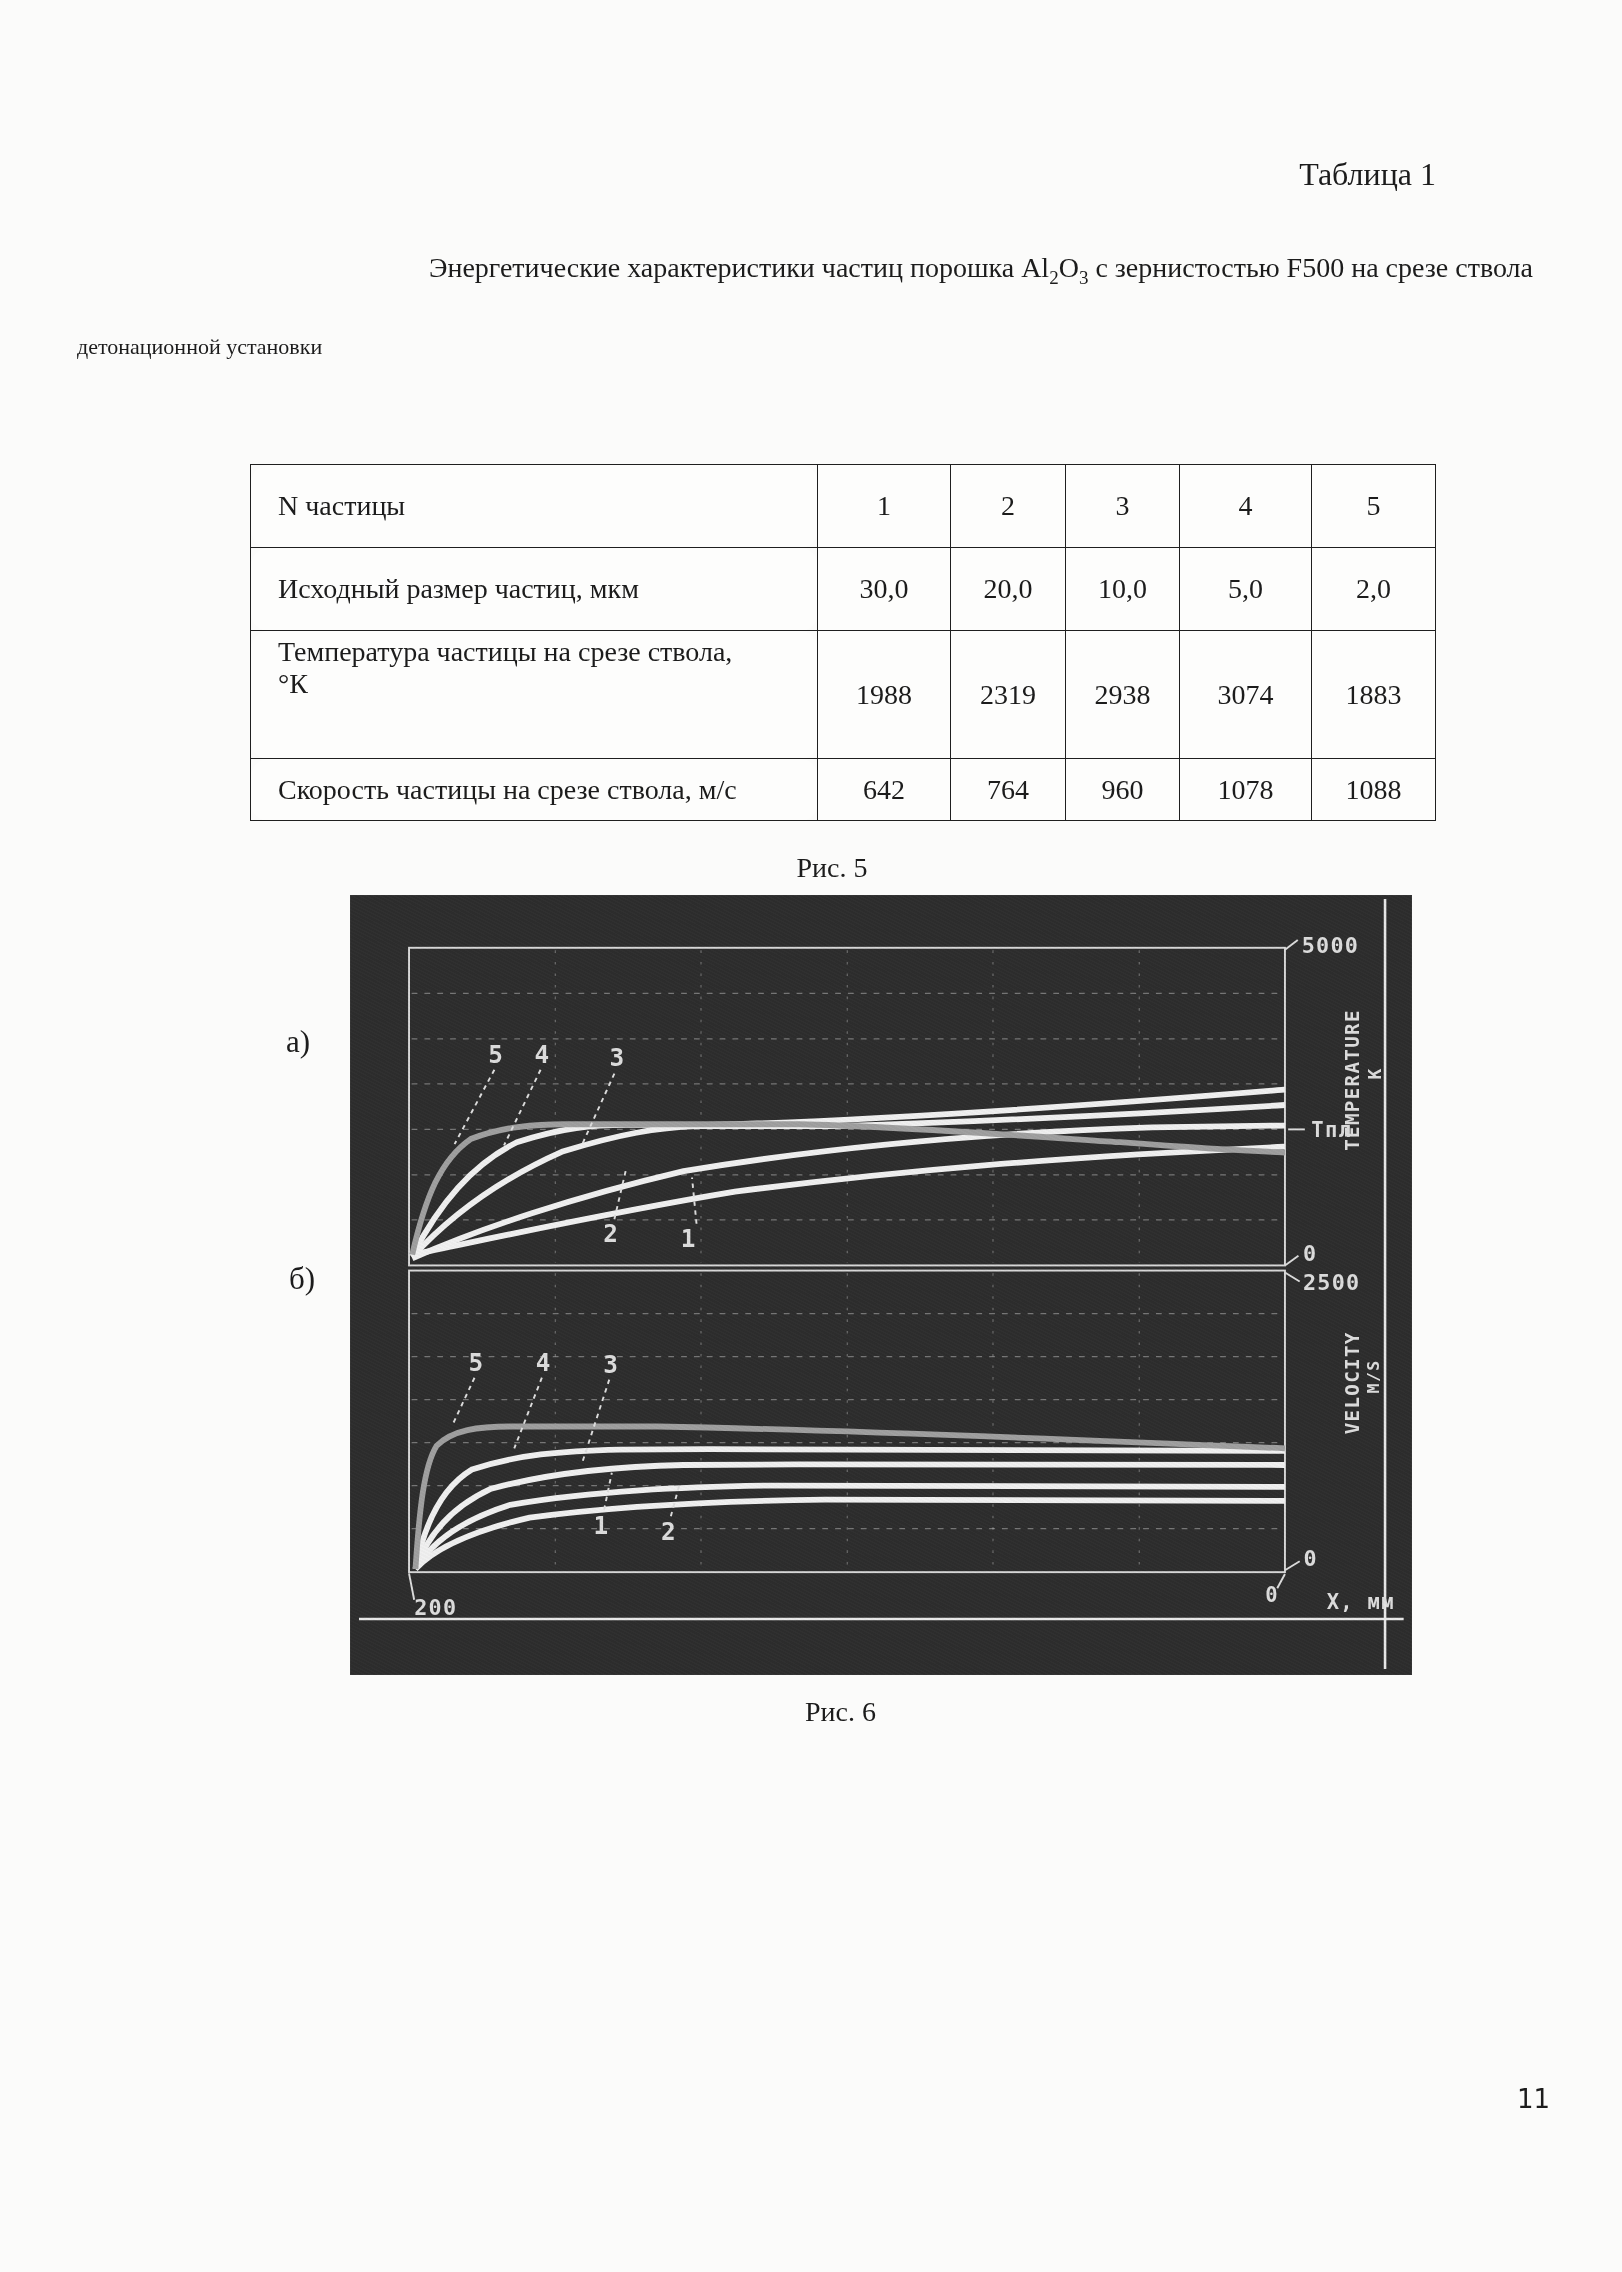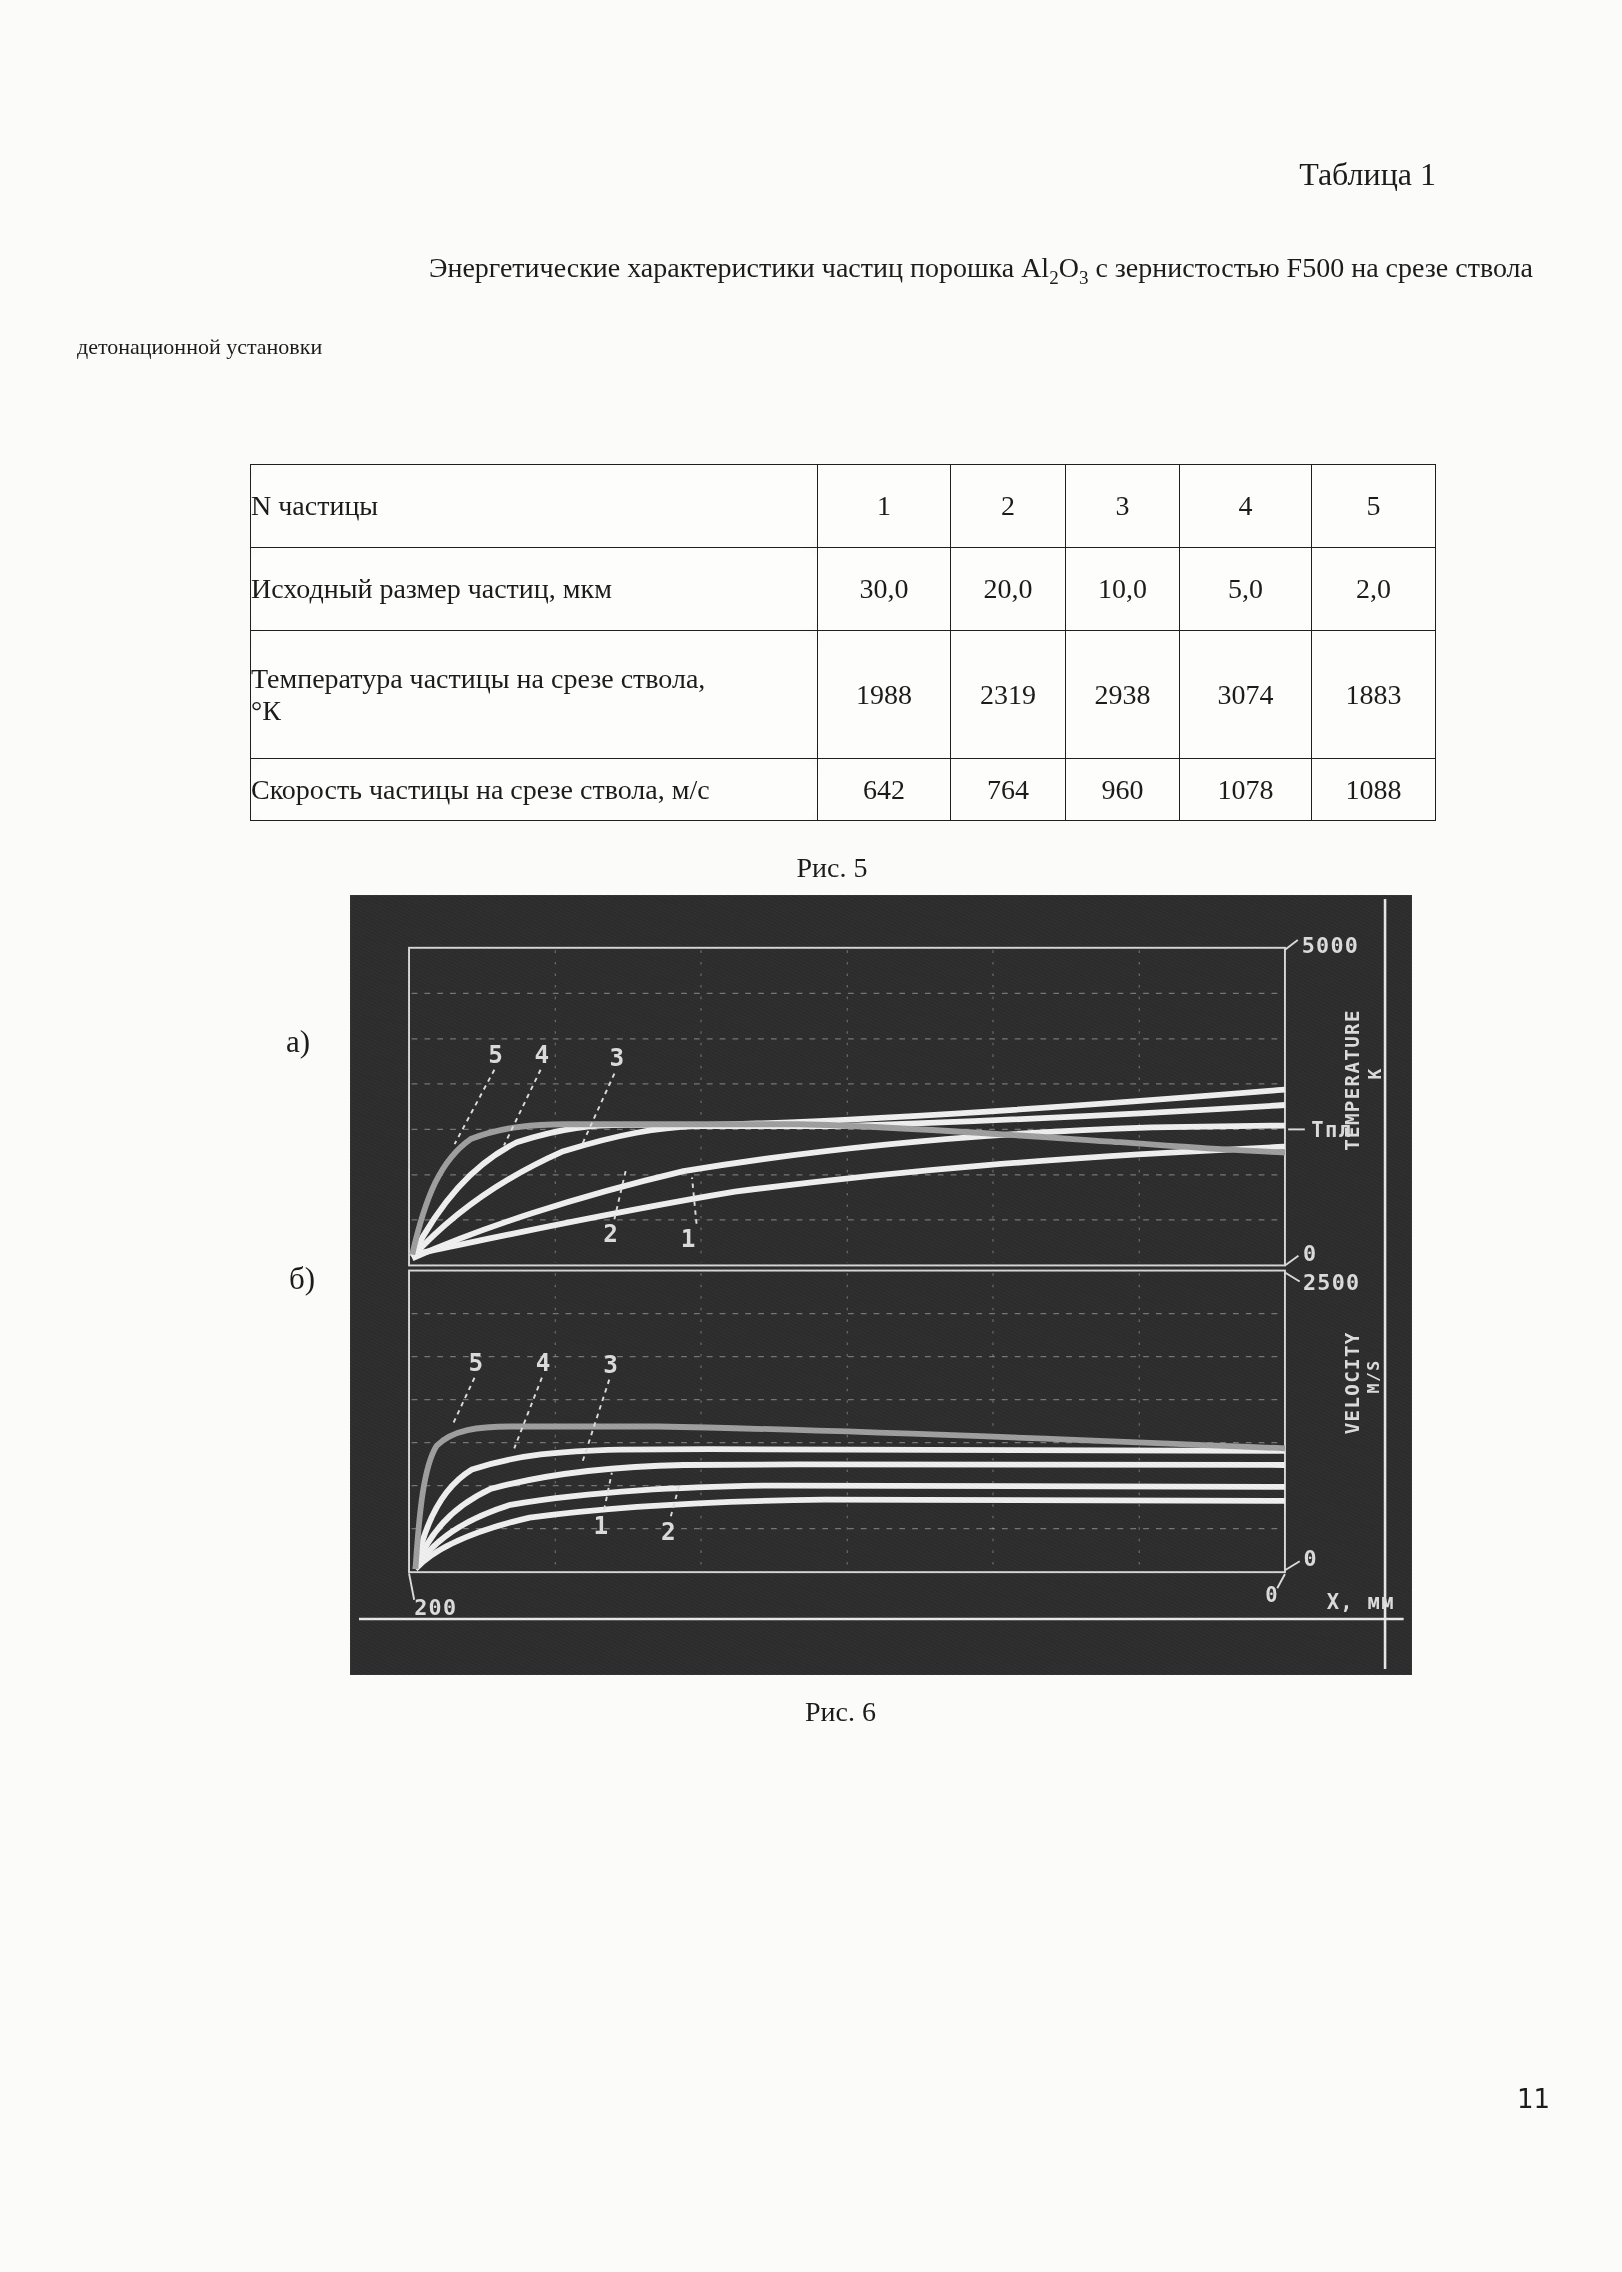--- a/index.html
+++ b/index.html
@@ -12,24 +12,24 @@
   #table-caption{top:156px;right:187px;font-size:32px;}
   #doc-title-1{top:252px;left:77px;right:90px;text-align:right;font-size:28px;}
   #doc-title-2{top:334px;left:77px;right:90px;text-align:left;font-size:22px;}
   sub{font-size:19px;}
   
   #data-table{top:464px;left:250px;border-collapse:collapse;table-layout:fixed;}
   #data-table td{
     border:1.9px solid #1f1f1f;font-size:28px;vertical-align:middle;
     padding:0;background:#fdfdfc;
   }
-  #data-table td.lbl{padding-left:0;text-align:left;border-radius:18px;}
+  #data-table td.lbl{padding-left:27px;text-align:left;border-radius:18px;}
   #data-table td.val{text-align:center;}
   #data-table .twoline{
-    display:flex;flex-direction:column;justify-content:center;
+    display:flex;flex-direction:column;justify-content:flex-start;
     height:124px;padding:3.8px 0 2.6px 0;box-sizing:border-box;
   }
   
   #fig5-caption{top:852px;left:0;width:1664px;text-align:center;font-size:28px;}
   #fig6-caption{top:1696px;left:0;width:1681px;text-align:center;font-size:28px;}
   #panel-a-label{top:1024px;left:286px;font-size:31px;}
   #panel-b-label{top:1261px;left:289px;font-size:31px;}
   #page-number{top:2084px;left:1517px;font-size:26px;font-family:"DejaVu Sans", sans-serif;}
   
   #figure{

